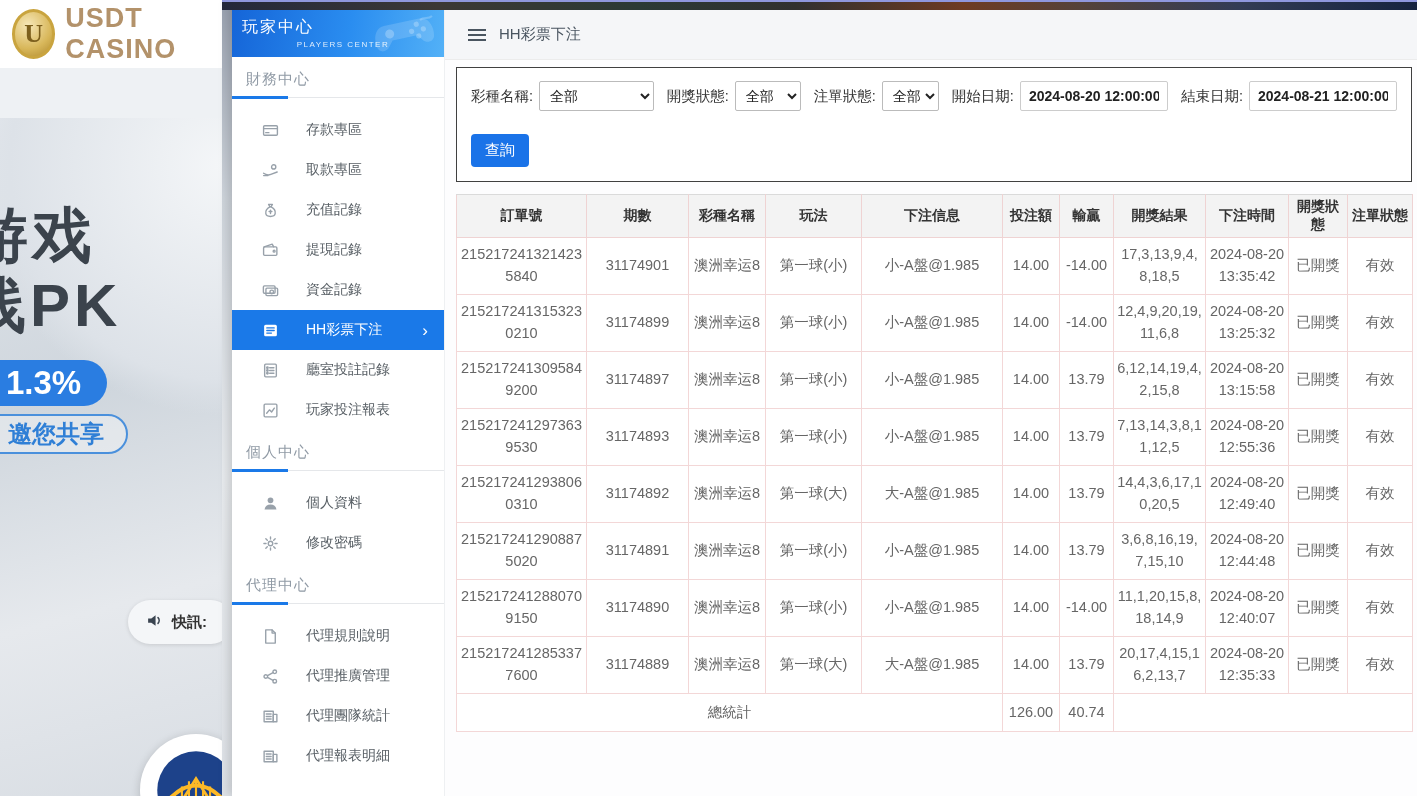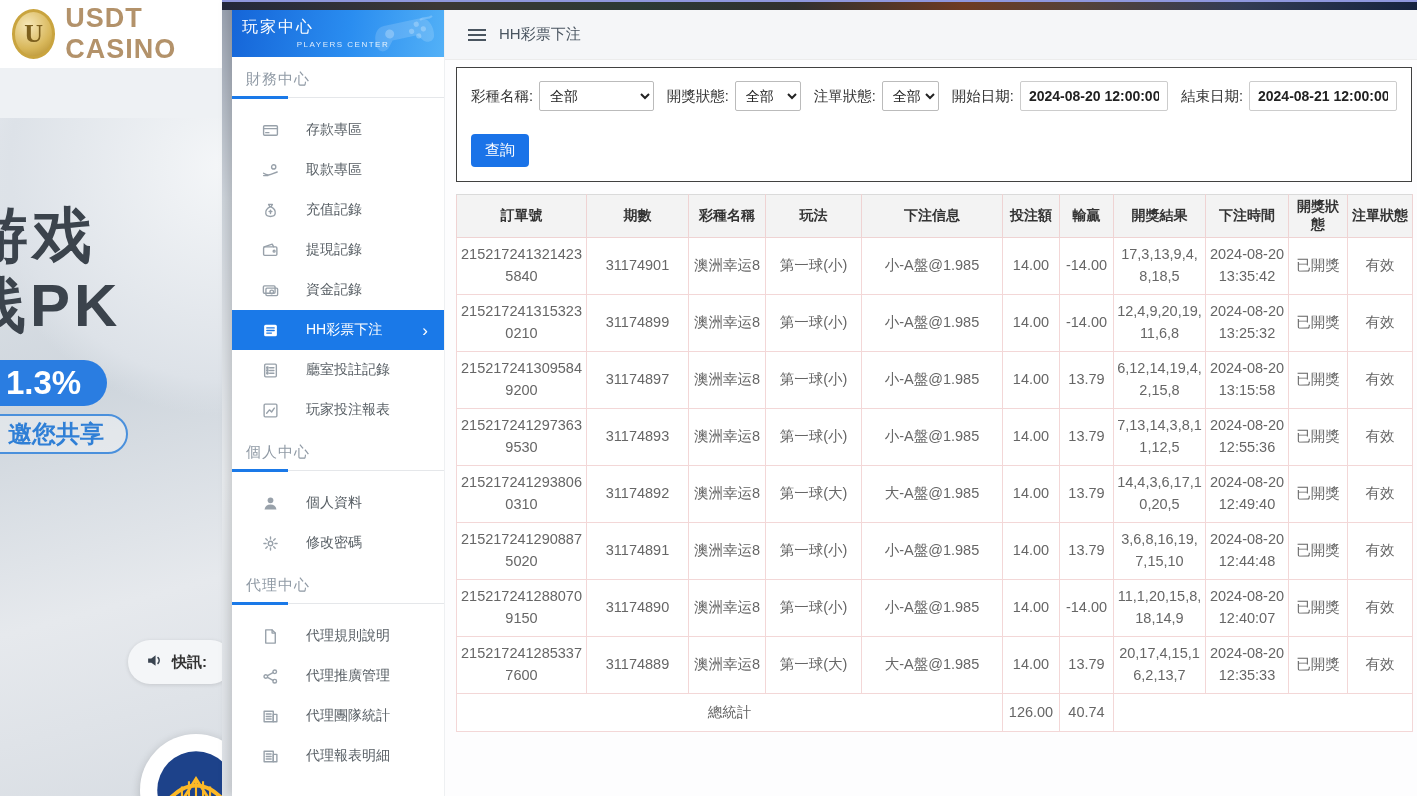--- a/index.html
+++ b/index.html
@@ -24,21 +24,21 @@
   .promo-line1 { left:-32px; top:78px; }
   .promo-line2 { left:-34px; top:148px; }
   .promo-badge { position:absolute; left:-42px; top:242px; height:46px; padding:0 26px 0 48px;
     background:#2a7de1; color:#fff; font-size:33px; font-weight:bold; border-radius:26px;
     display:flex; align-items:center; }
   .promo-pill { position:absolute; left:-38px; top:296px; height:40px; padding:0 22px 0 44px;
     border:2.5px solid #4a90dc; color:#2f7fd6; font-size:24px; font-weight:bold; border-radius:22px;
     display:flex; align-items:center; background:rgba(255,255,255,.35); }
   .ticker { position:absolute; left:128px; top:482px; height:44px; padding:0 26px 0 18px; border-radius:22px;
     background:#f4f6f8; box-shadow:0 1px 4px rgba(0,0,0,.12); display:flex; align-items:center; gap:9px;
-    font-size:15px; font-weight:bold; color:#333; white-space:nowrap;margin-top:40px; }
+    font-size:15px; font-weight:bold; color:#333; white-space:nowrap; }
   .team-logo { position:absolute; left:140px; top:616px; width:112px; height:112px; border-radius:50%;
     background:#fff; box-shadow:0 2px 10px rgba(0,0,0,.18); display:flex; align-items:center; justify-content:center; }
 
   
   .edge-strip { position:absolute; left:222px; top:0; width:10px; height:796px; z-index:5;
     background:linear-gradient(180deg,#9aa2b0 0%,#cfd5dc 25%,#e9ecef 60%,#dfe3e8 100%); }
   .top-strip { position:absolute; left:222px; top:0; width:1195px; height:10px; z-index:30;
     border-top:2px solid #8f97dd;
     background:linear-gradient(90deg,#23283b,#3c3836 18%,#2b3a36 35%,#31302f 48%,#6e3b22 62%,#54423a 72%,#333c55 85%,#16233f); }
   .panel { position:absolute; left:232px; top:0; width:1185px; height:796px; background:#fff; z-index:10;

